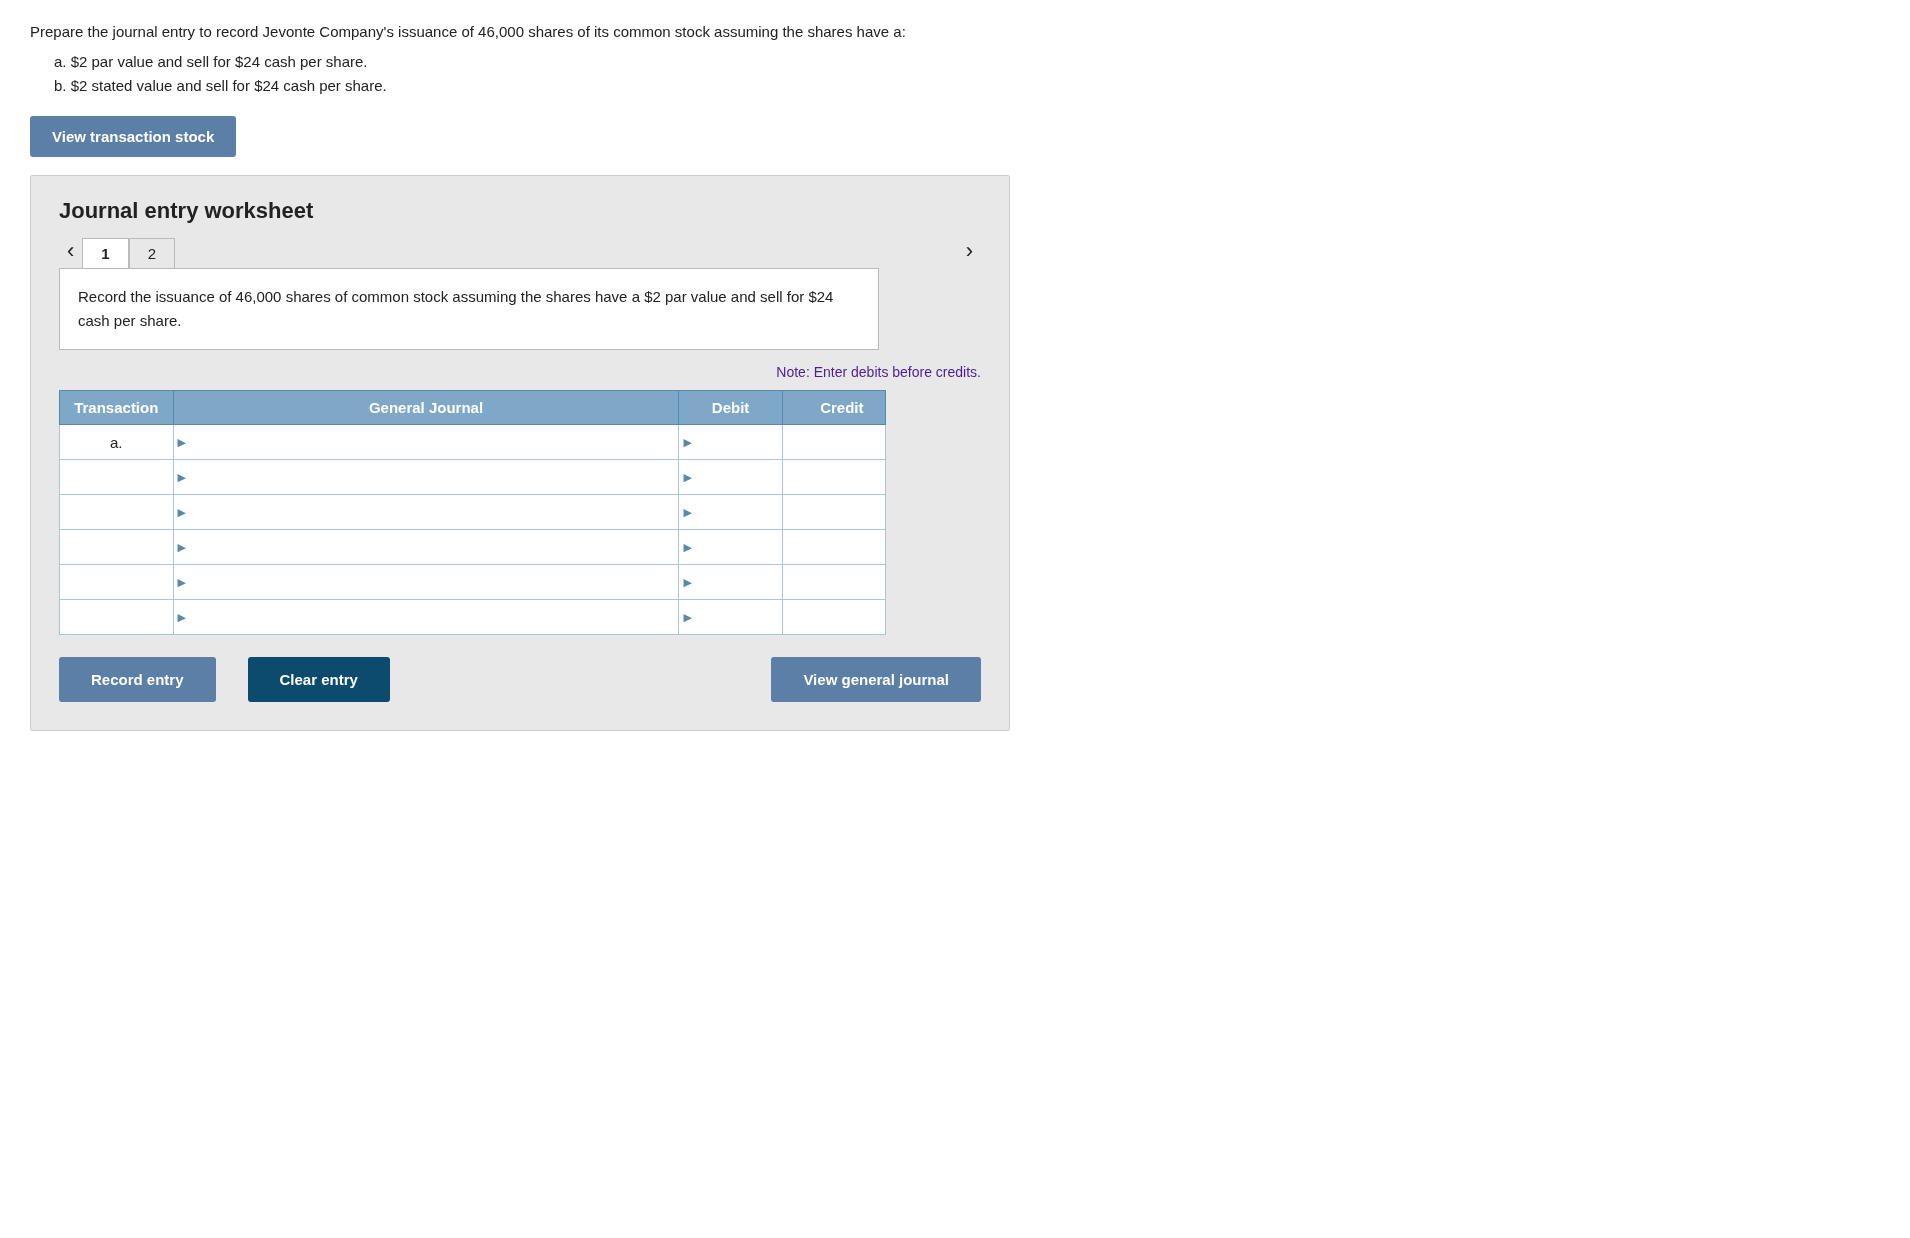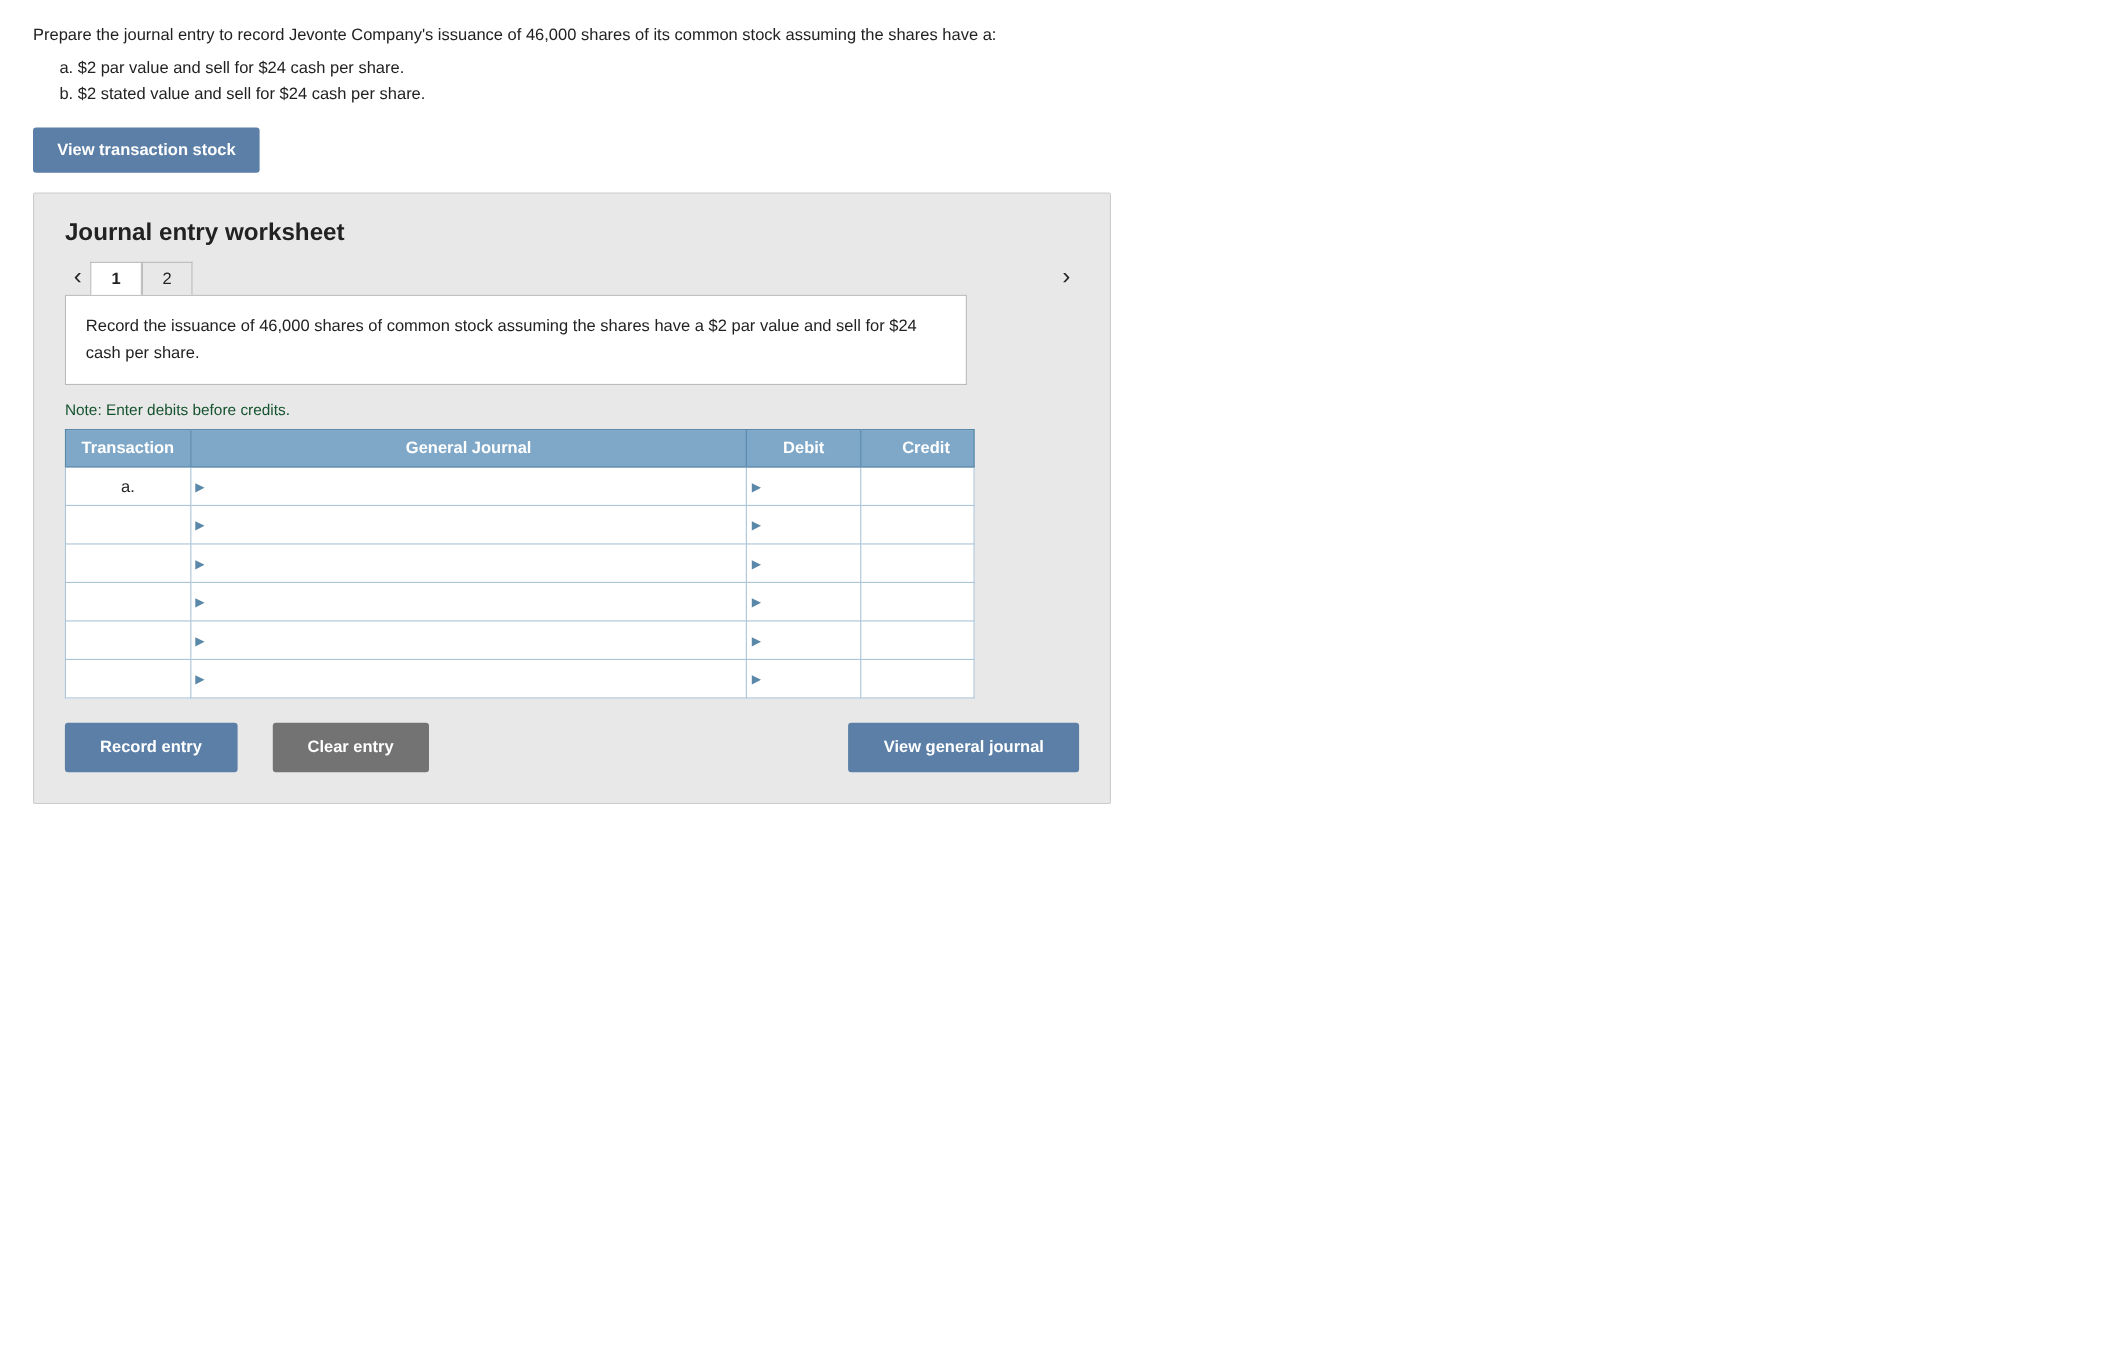--- a/index.html
+++ b/index.html
@@ -83,23 +83,24 @@
     .instruction-box {
       background: #fff;
       border: 1px solid #bbb;
       padding: 16px 18px;
       margin-bottom: 14px;
       font-size: 15px;
       line-height: 1.6;
       max-width: 820px;
     }
     .note-text {
-      color: #14532d;
+      color: #4c1d95;
       font-size: 14px;
       margin-bottom: 10px;
+      text-align: right;
     }
     .journal-table {
       border-collapse: collapse;
       width: 827px;
       margin-bottom: 22px;
       background: #fff;
     }
     .journal-table thead tr th {
       background: #7fa8c8;
       color: #fff;
@@ -173,21 +174,21 @@
       color: #fff;
       border: none;
       padding: 14px 32px;
       font-size: 15px;
       font-weight: bold;
       cursor: pointer;
       border-radius: 3px;
       margin-right: 32px;
     }
     .clear-btn {
-      background: #737373;
+      background: #0c4a6e;
       color: #fff;
       border: none;
       padding: 14px 32px;
       font-size: 15px;
       font-weight: bold;
       cursor: pointer;
       border-radius: 3px;
     }
     .view-general-btn {
       background: #5b7fa6;

